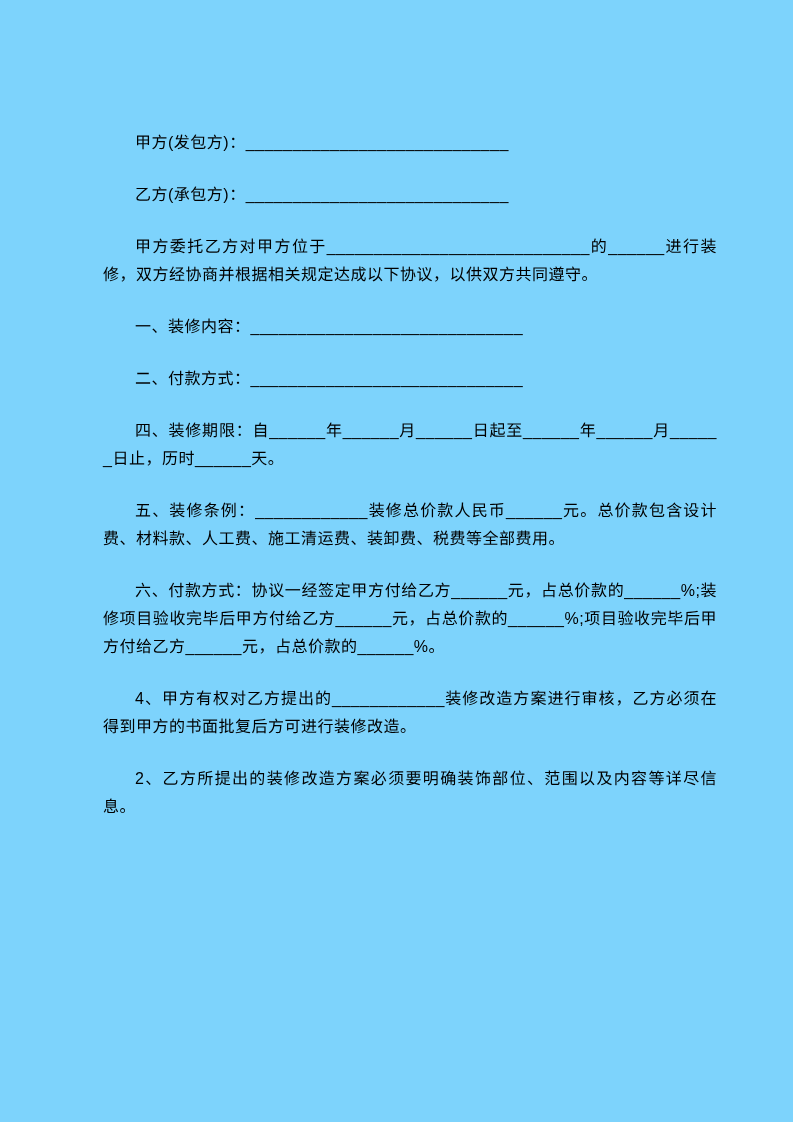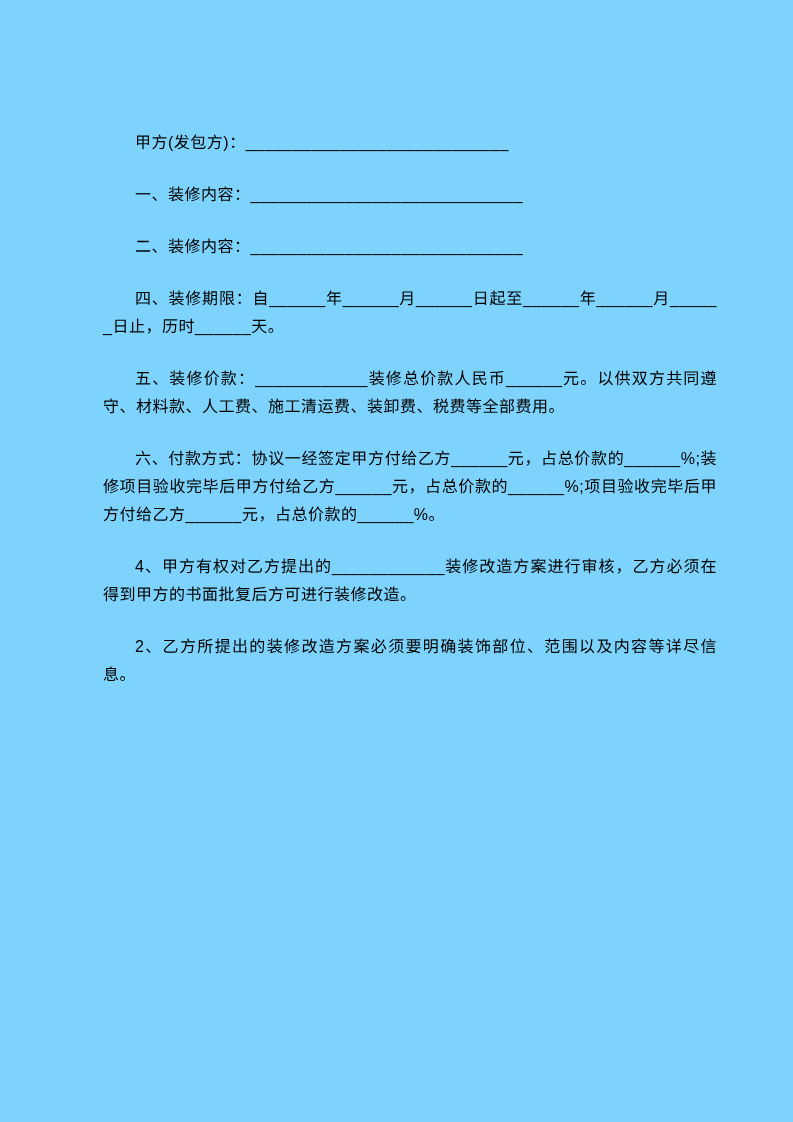--- a/index.html
+++ b/index.html
@@ -31,20 +31,22 @@
     letter-spacing: 0.5px;
     word-break: break-all;
     overflow-wrap: anywhere;
   }
 </style>
 </head>
 <body>
 
 <main class="page">
   <p class="para">甲方(发包方)：____________________________</p>
+  <p class="para">乙方(承包方)：____________________________</p>
+  <p class="para">甲方委托乙方对甲方位于____________________________的______进行装修，双方经协商并根据相关规定达成以下协议，以供双方共同遵守。</p>
   <p class="para">一、装修内容：_____________________________</p>
-  <p class="para">二、装修内容：_____________________________</p>
+  <p class="para">二、付款方式：_____________________________</p>
   <p class="para">四、装修期限：自______年______月______日起至______年______月______日止，历时______天。</p>
-  <p class="para">五、装修价款：____________装修总价款人民币______元。以供双方共同遵守、材料款、人工费、施工清运费、装卸费、税费等全部费用。</p>
+  <p class="para">五、装修条例：____________装修总价款人民币______元。总价款包含设计费、材料款、人工费、施工清运费、装卸费、税费等全部费用。</p>
   <p class="para">六、付款方式：协议一经签定甲方付给乙方______元，占总价款的______%;装修项目验收完毕后甲方付给乙方______元，占总价款的______%;项目验收完毕后甲方付给乙方______元，占总价款的______%。</p>
   <p class="para">4、甲方有权对乙方提出的____________装修改造方案进行审核，乙方必须在得到甲方的书面批复后方可进行装修改造。</p>
   <p class="para">2、乙方所提出的装修改造方案必须要明确装饰部位、范围以及内容等详尽信息。</p>
 </main>
 
 </body></html>

